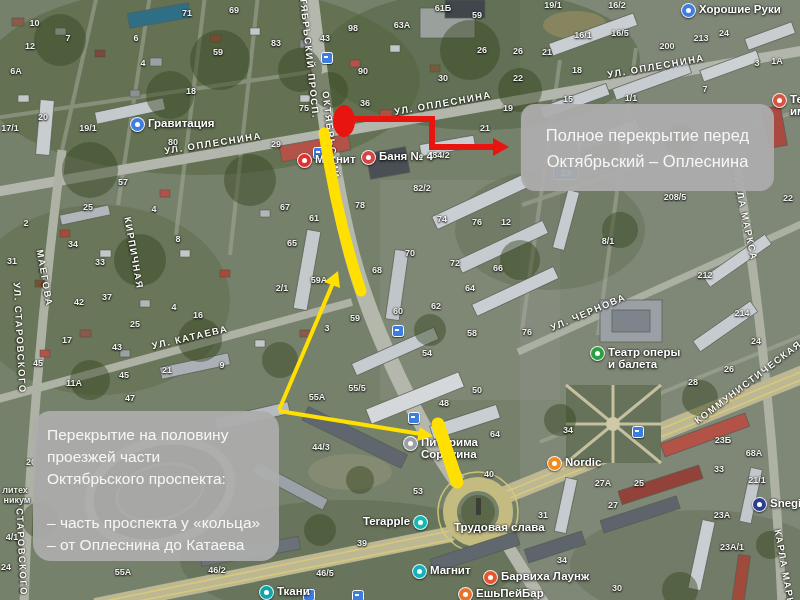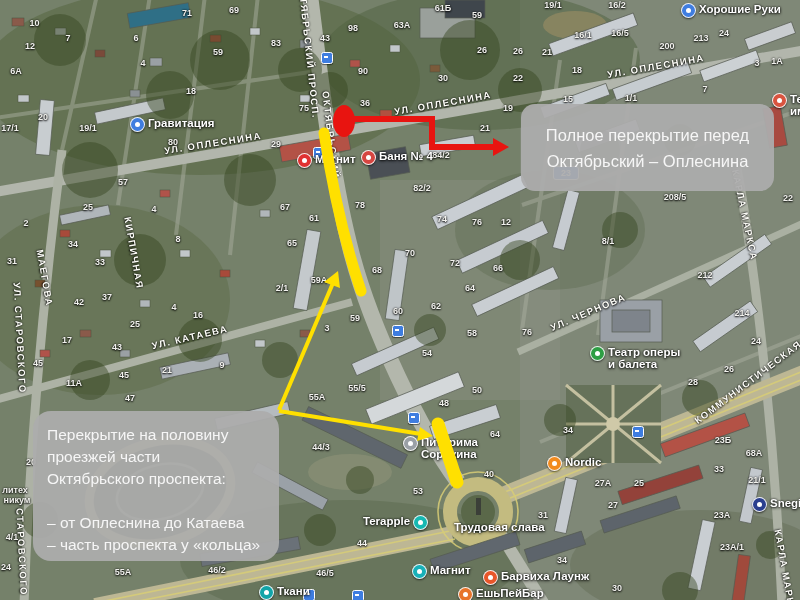--- a/index.html
+++ b/index.html
@@ -312,21 +312,21 @@
       <div class="hn" style="left: 719px; top: 469px;">33</div>
       <div class="hn" style="left: 757px; top: 480px;">21/1</div>
       <div class="hn" style="left: 722px; top: 515px;">23А</div>
       <div class="hn" style="left: 732px; top: 547px;">23А/1</div>
       <div class="hn" style="left: 617px; top: 588px;">30</div>
       <div class="hn" style="left: 562px; top: 560px;">34</div>
       <div class="hn" style="left: 754px; top: 453px;">68А</div>
       <div class="hn" style="left: 123px; top: 572px;">55А</div>
       <div class="hn" style="left: 217px; top: 570px;">46/2</div>
       <div class="hn" style="left: 325px; top: 573px;">46/5</div>
-      <div class="hn" style="left: 362px; top: 543px;">44</div>
+      <div class="hn" style="left: 362px; top: 543px;">39</div>
       <div class="hn" style="left: 88px; top: 207px;">25</div>
       <div class="hn" style="left: 26px; top: 223px;">2</div>
       <div class="hn" style="left: 73px; top: 244px;">34</div>
       <div class="hn" style="left: 12px; top: 261px;">31</div>
       <div class="hn" style="left: 100px; top: 262px;">33</div>
       <div class="hn" style="left: 79px; top: 302px;">42</div>
       <div class="hn" style="left: 107px; top: 297px;">37</div>
       <div class="hn" style="left: 154px; top: 209px;">4</div>
       <div class="hn" style="left: 178px; top: 239px;">8</div>
       <div class="hn" style="left: 174px; top: 307px;">4</div>
@@ -466,17 +466,17 @@
   <div class="note note-top">
     <div>Полное перекрытие перед</div>
     <div>Октябрьский – Оплеснина</div>
   </div>
 
   <div class="note note-bottom">
     <div>Перекрытие на половину</div>
     <div>проезжей части</div>
     <div>Октябрьского проспекта:</div>
     <div></div>
+    <div>– часть проспекта у «кольца»</div>
     <div>– от Оплеснина до Катаева</div>
-    <div>– часть проспекта у «кольца»</div>
   </div>
 
 </div>
 
 </body></html>

